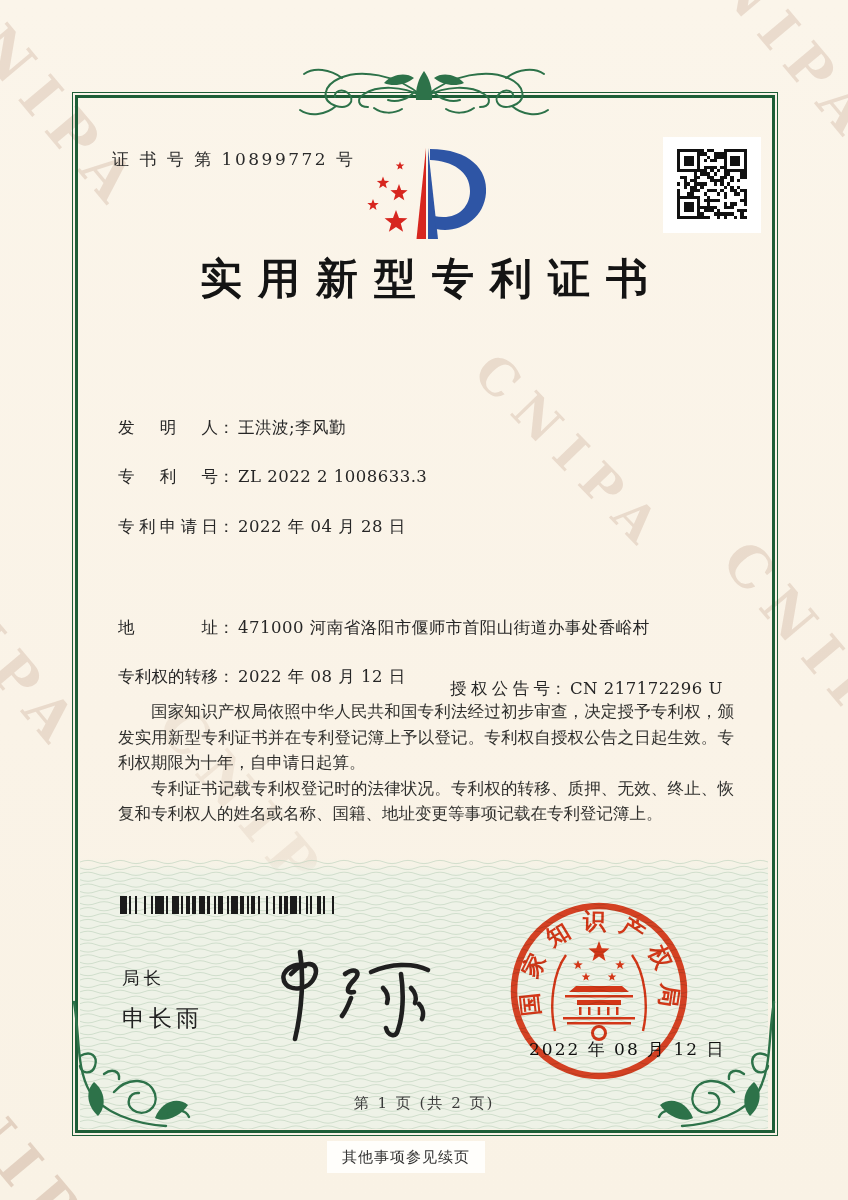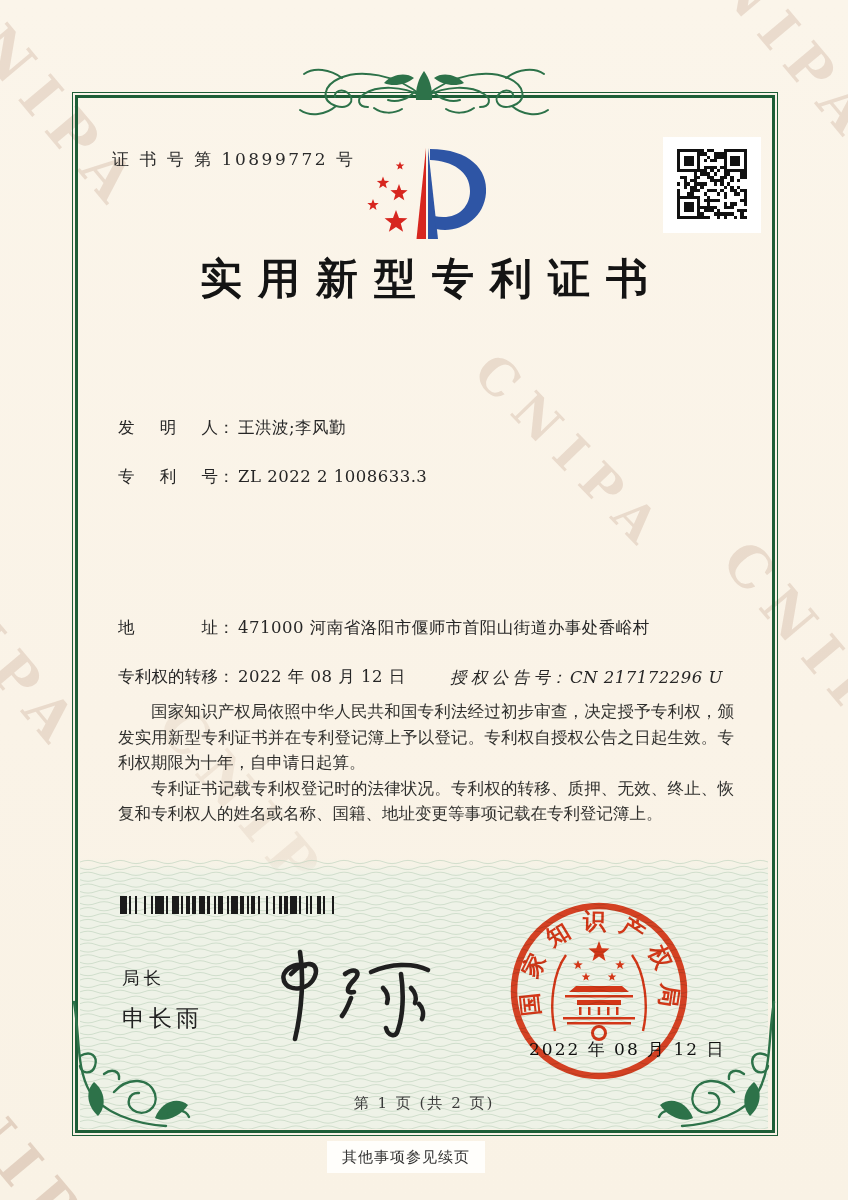--- a/index.html
+++ b/index.html
@@ -28,21 +28,21 @@
   .logo{position:absolute;left:330px;top:136px;}
   .qrbox{position:absolute;left:663px;top:137px;width:98px;height:96px;background:#fff;}
   .qrbox svg{position:absolute;left:14px;top:12px;}
   .title{position:absolute;left:72px;top:251px;width:704px;text-align:center;
          font-size:42px;font-weight:bold;letter-spacing:16px;text-indent:16px;color:#141414;}
   
   .frow{position:absolute;left:118px;width:648px;font-size:16.5px;color:#262626;white-space:nowrap;}
   .flabel{display:inline-block;width:100px;text-align:justify;text-align-last:justify;}
   .fcolon{display:inline-block;width:20px;}
   .fvalue{letter-spacing:0.5px;}
-  .fgroup2{position:absolute;left:332px;top:1px;font-style:italic;}
+  .fgroup2{position:absolute;left:332px;top:12px;}
   .r0{top:366px}.r1{top:417px}.r2{top:466px}.r3{top:516px}.r4{top:566px}.r5{top:617px}.r6{top:666px}
   
   .bodytxt{position:absolute;left:118px;top:699px;width:616px;font-size:16.5px;line-height:25.5px;
            color:#30302e;text-align:justify;}
   .bodytxt p{margin:0;text-indent:2em;}
   
   .barcode{position:absolute;left:120px;top:896px;width:218px;height:18px;display:flex;align-items:stretch;}
   .barcode i{display:block;height:100%;}
   .juzhang{position:absolute;left:122px;top:966px;font-size:17.5px;letter-spacing:4px;color:#222;}
   .juname{position:absolute;left:122px;top:1003px;font-size:23px;letter-spacing:4px;color:#222;}
@@ -417,20 +417,23 @@
   </div>
 
   <div class="title">实用新型专利证书</div>
 
   <div class="frow r1">
     <span class="flabel">发明人</span><span class="fcolon">：</span><span class="fvalue">王洪波;李风勤</span>
   </div>
   <div class="frow r2">
     <span class="flabel">专利号</span><span class="fcolon">：</span><span class="fvalue">ZL 2022 2 1008633.3</span>
   </div>
+  <div class="frow r3">
+    <span class="flabel">专利申请日</span><span class="fcolon">：</span><span class="fvalue">2022 年 04 月 28 日</span>
+  </div>
   <div class="frow r5">
     <span class="flabel">地址</span><span class="fcolon">：</span><span class="fvalue">471000 河南省洛阳市偃师市首阳山街道办事处香峪村</span>
   </div>
   <div class="frow r6">
     <span class="flabel">专利权的转移</span><span class="fcolon">：</span><span class="fvalue">2022 年 08 月 12 日</span>
     <span class="fgroup2">
       <span class="flabel">授权公告号</span><span class="fcolon">：</span><span class="fvalue">CN 217172296 U</span>
     </span>
   </div>
 

